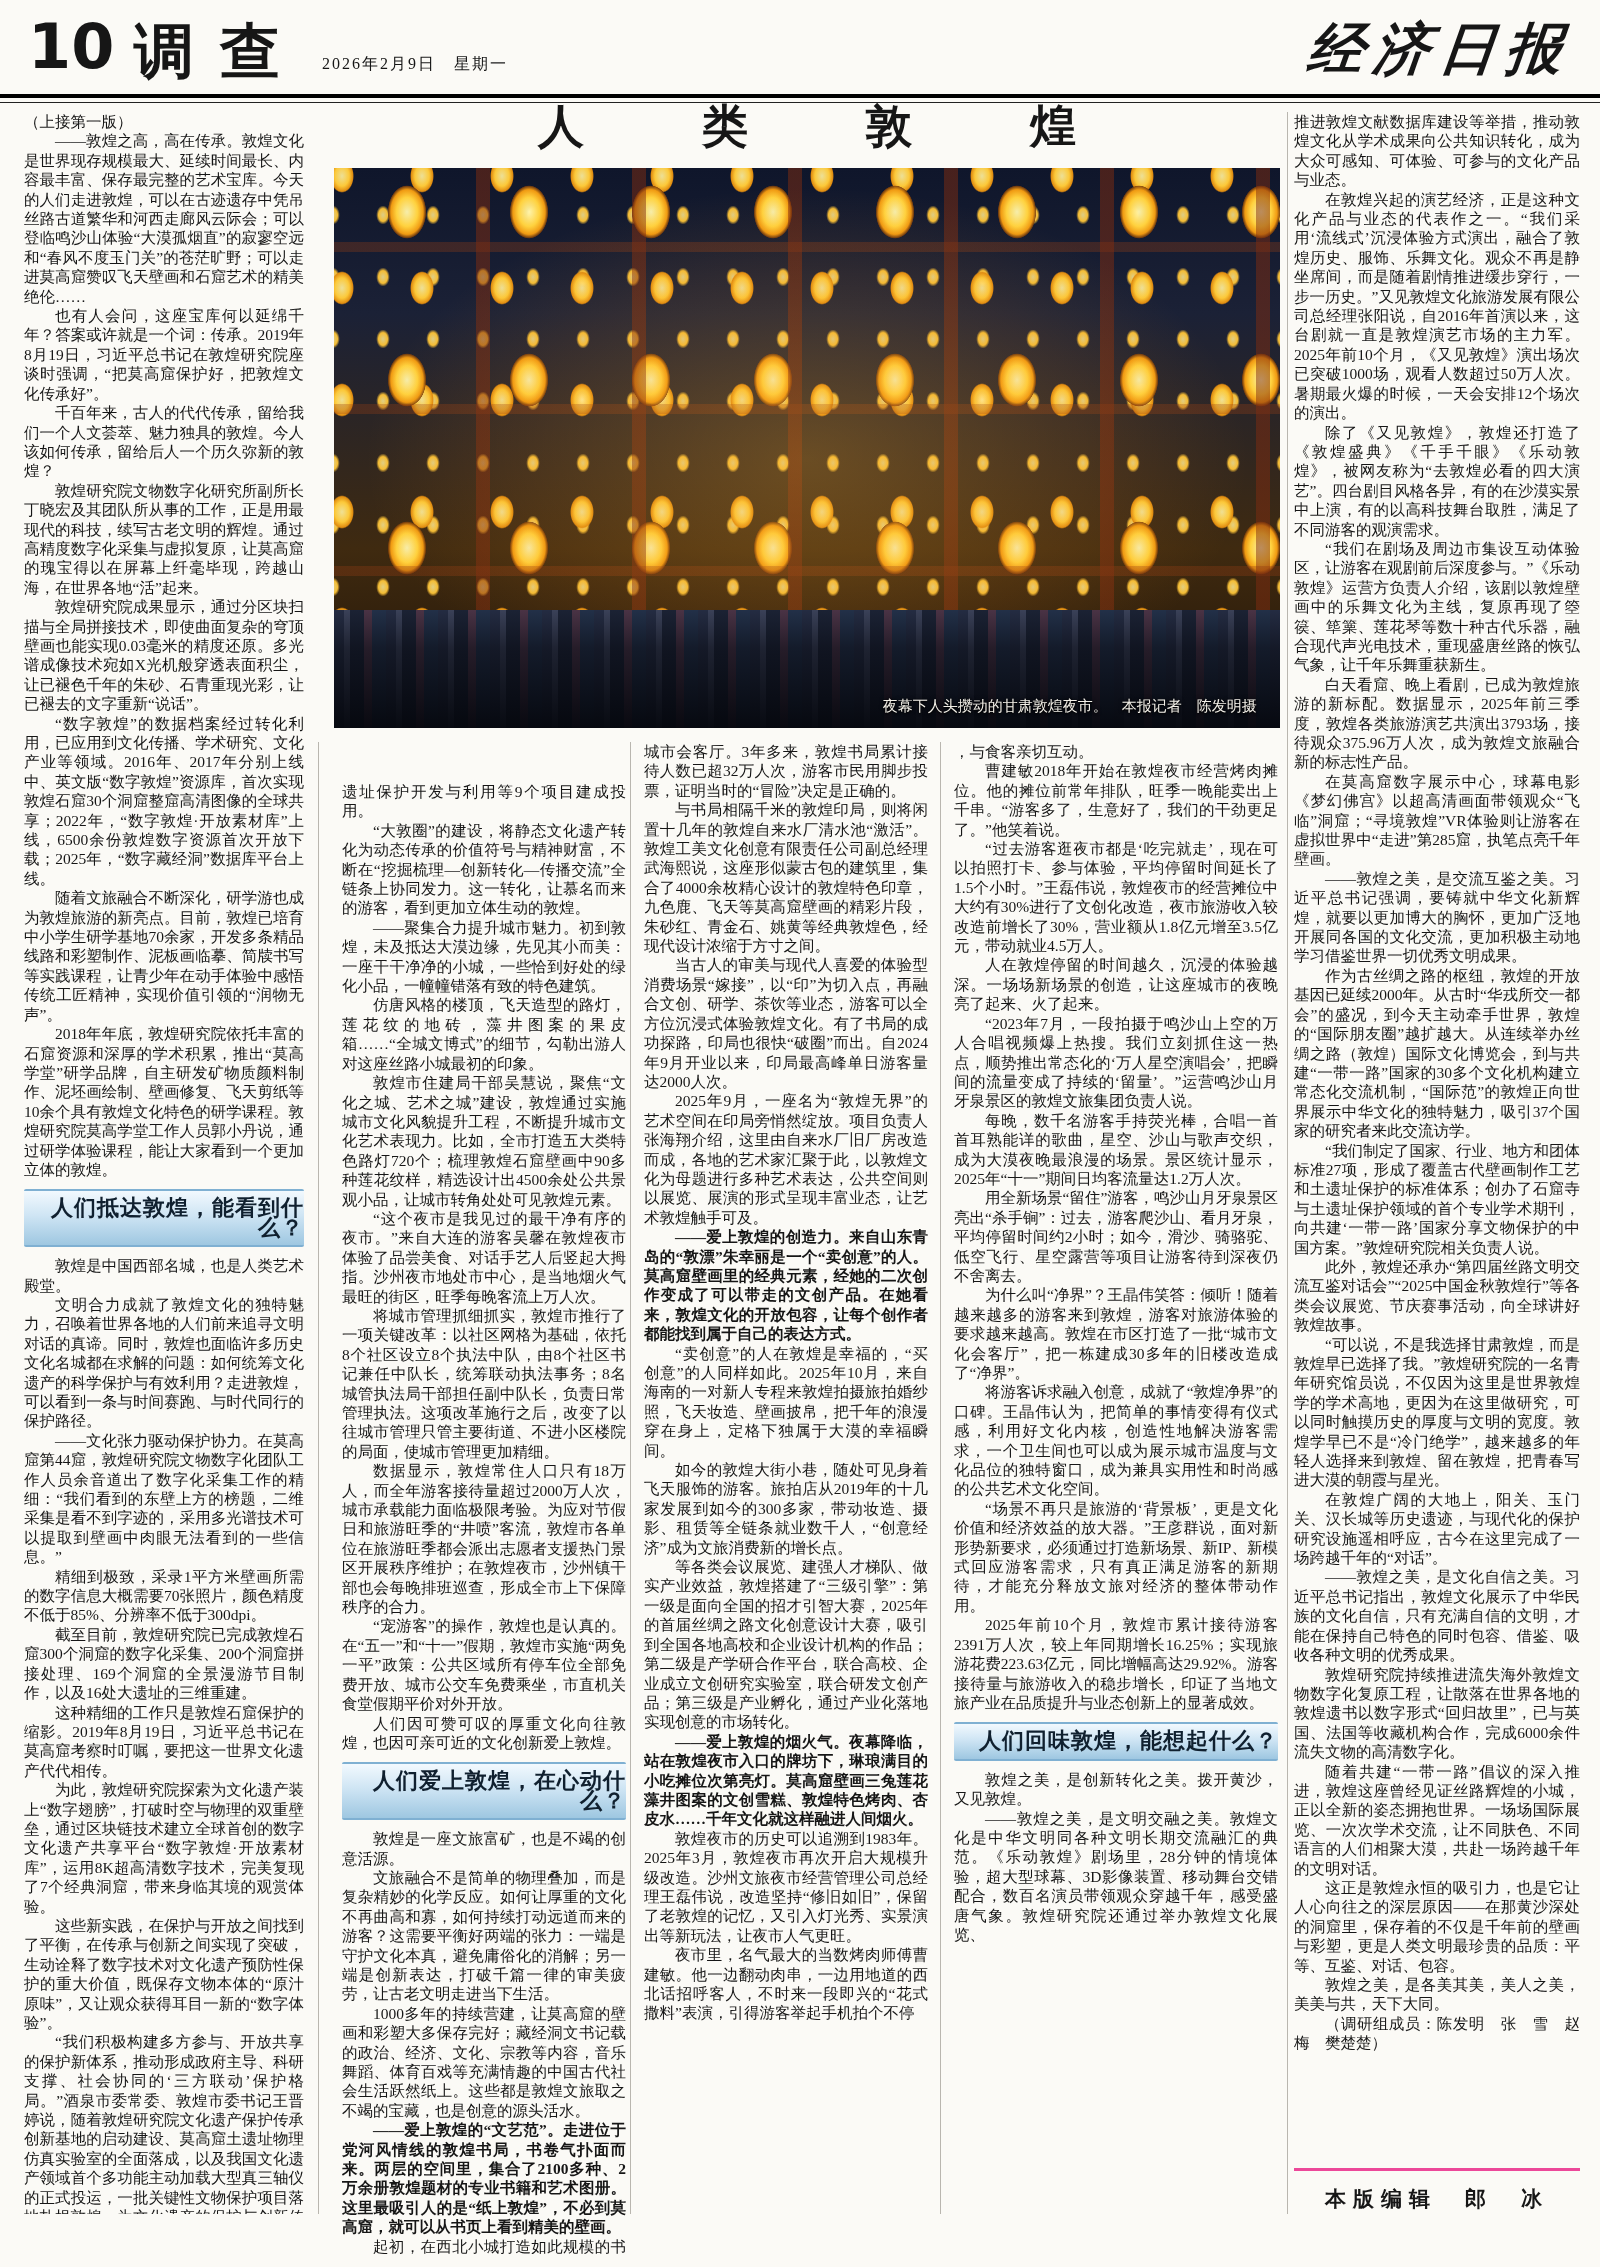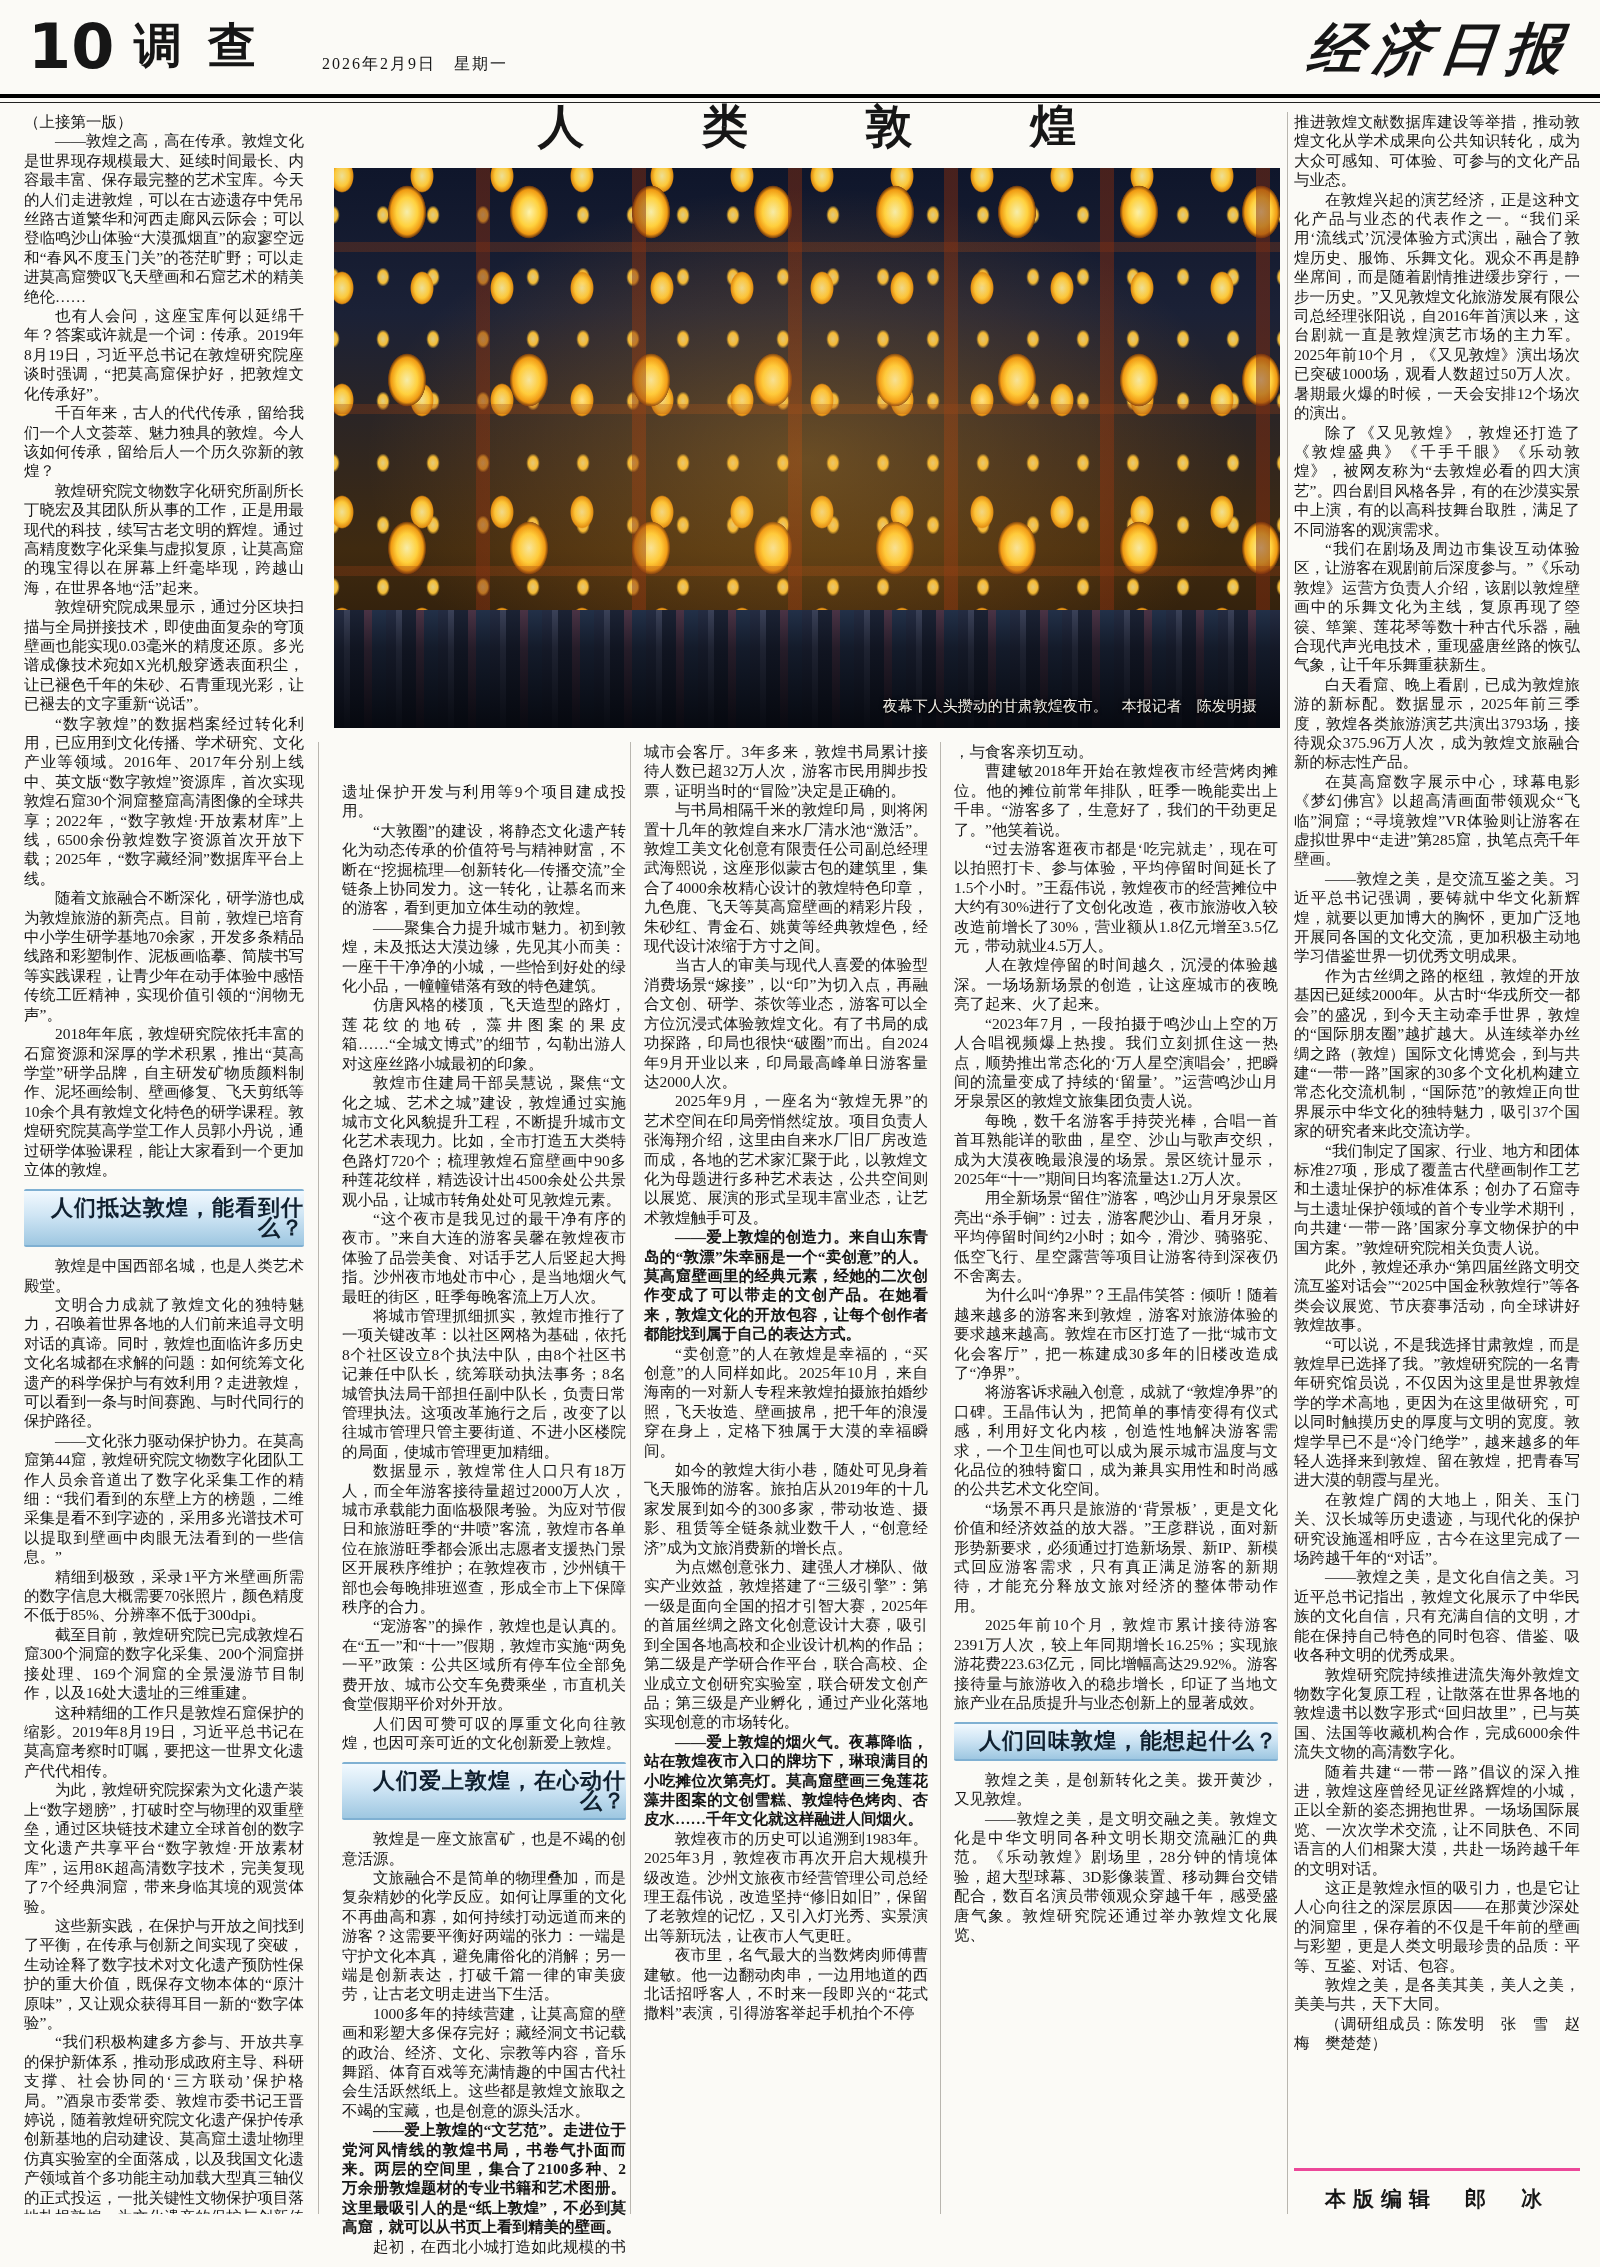--- a/index.html
+++ b/index.html
@@ -2,21 +2,21 @@
 <html><head>
 <meta charset="utf-8">
 <style>
   html,body{margin:0;padding:0;}
   body{background:#e8e6e0;font-family:"Liberation Serif","DejaVu Serif",serif;}
   #page{position:relative;width:1600px;height:2267px;background:#fbfaf6;color:#161616;margin:0 auto;overflow:hidden;}
 
   
   #hdr{position:absolute;left:22px;top:14px;right:22px;height:78px;}
   #pageno{position:absolute;left:6px;top:2px;font-size:62px;font-weight:900;font-family:"DejaVu Sans","Liberation Sans",sans-serif;line-height:1;text-align:right;}
-  #secname{position:absolute;left:112px;top:8px;font-size:48px;font-weight:900;letter-spacing:26px;line-height:1;}
+  #secname{position:absolute;left:112px;top:8px;font-size:60px;font-weight:900;letter-spacing:26px;line-height:1;}
   #hdate{position:absolute;left:300px;top:40px;font-size:16px;letter-spacing:2px;}
   #masthead{position:absolute;right:6px;top:-2px;font-size:56px;font-weight:900;font-style:italic;font-family:"DejaVu Serif",serif;letter-spacing:10px;transform:skewX(-6deg);}
   .rule-thick{position:absolute;left:0;right:0;top:94px;height:4px;background:#000;}
   .rule-thin{position:absolute;left:0;right:0;top:102px;height:1px;background:#222;}
 
   
   #headline{position:absolute;left:334px;top:104px;width:946px;height:52px;text-align:center;}
   #headline span{font-size:46px;font-weight:900;letter-spacing:118px;margin-right:-118px;line-height:1;white-space:nowrap;}
 
   
@@ -142,21 +142,21 @@
   </div>
 
   <div class="col" id="c3">
     <p class="cont">城市会客厅。3年多来，敦煌书局累计接待人数已超32万人次，游客市民用脚步投票，证明当时的“冒险”决定是正确的。</p>
     <p>与书局相隔千米的敦煌印局，则将闲置十几年的敦煌自来水厂清水池“激活”。敦煌工美文化创意有限责任公司副总经理武海熙说，这座形似蒙古包的建筑里，集合了4000余枚精心设计的敦煌特色印章，九色鹿、飞天等莫高窟壁画的精彩片段，朱砂红、青金石、姚黄等经典敦煌色，经现代设计浓缩于方寸之间。</p>
     <p>当古人的审美与现代人喜爱的体验型消费场景“嫁接”，以“印”为切入点，再融合文创、研学、茶饮等业态，游客可以全方位沉浸式体验敦煌文化。有了书局的成功探路，印局也很快“破圈”而出。自2024年9月开业以来，印局最高峰单日游客量达2000人次。</p>
     <p>2025年9月，一座名为“敦煌无界”的艺术空间在印局旁悄然绽放。项目负责人张海翔介绍，这里由自来水厂旧厂房改造而成，各地的艺术家汇聚于此，以敦煌文化为母题进行多种艺术表达，公共空间则以展览、展演的形式呈现丰富业态，让艺术敦煌触手可及。</p>
     <p class="bd">——爱上敦煌的创造力。来自山东青岛的“敦漂”朱幸丽是一个“卖创意”的人。莫高窟壁画里的经典元素，经她的二次创作变成了可以带走的文创产品。在她看来，敦煌文化的开放包容，让每个创作者都能找到属于自己的表达方式。</p>
     <p>“卖创意”的人在敦煌是幸福的，“买创意”的人同样如此。2025年10月，来自海南的一对新人专程来敦煌拍摄旅拍婚纱照，飞天妆造、壁画披帛，把千年的浪漫穿在身上，定格下独属于大漠的幸福瞬间。</p>
     <p>如今的敦煌大街小巷，随处可见身着飞天服饰的游客。旅拍店从2019年的十几家发展到如今的300多家，带动妆造、摄影、租赁等全链条就业数千人，“创意经济”成为文旅消费新的增长点。</p>
-    <p>为点燃创意张力、建强人才梯队、做实产业效益，敦煌搭建了“三级引擎”：第一级是面向全国的招才引智大赛，2025年的首届丝绸之路文化创意设计大赛，吸引到全国各地高校和企业设计机构的作品；第二级是产学研合作平台，联合高校、企业成立文创研究实验室，联合研发文创产品；第三级是产业孵化，通过产业化落地实现创意的市场转化。</p>
+    <p>等各类会议展览、建强人才梯队、做实产业效益，敦煌搭建了“三级引擎”：第一级是面向全国的招才引智大赛，2025年的首届丝绸之路文化创意设计大赛，吸引到全国各地高校和企业设计机构的作品；第二级是产学研合作平台，联合高校、企业成立文创研究实验室，联合研发文创产品；第三级是产业孵化，通过产业化落地实现创意的市场转化。</p>
     <p class="bd">——爱上敦煌的烟火气。夜幕降临，站在敦煌夜市入口的牌坊下，琳琅满目的小吃摊位次第亮灯。莫高窟壁画三兔莲花藻井图案的文创雪糕、敦煌特色烤肉、杏皮水……千年文化就这样融进人间烟火。</p>
     <p>敦煌夜市的历史可以追溯到1983年。2025年3月，敦煌夜市再次开启大规模升级改造。沙州文旅夜市经营管理公司总经理王磊伟说，改造坚持“修旧如旧”，保留了老敦煌的记忆，又引入灯光秀、实景演出等新玩法，让夜市人气更旺。</p>
     <p>夜市里，名气最大的当数烤肉师傅曹建敏。他一边翻动肉串，一边用地道的西北话招呼客人，不时来一段即兴的“花式撒料”表演，引得游客举起手机拍个不停</p>
   </div>
 
   <div class="col" id="c4">
     <p class="cont">，与食客亲切互动。</p>
     <p>曹建敏2018年开始在敦煌夜市经营烤肉摊位。他的摊位前常年排队，旺季一晚能卖出上千串。“游客多了，生意好了，我们的干劲更足了。”他笑着说。</p>
     <p>“过去游客逛夜市都是‘吃完就走’，现在可以拍照打卡、参与体验，平均停留时间延长了1.5个小时。”王磊伟说，敦煌夜市的经营摊位中大约有30%进行了文创化改造，夜市旅游收入较改造前增长了30%，营业额从1.8亿元增至3.5亿元，带动就业4.5万人。</p>
     <p>人在敦煌停留的时间越久，沉浸的体验越深。一场场新场景的创造，让这座城市的夜晚亮了起来、火了起来。</p>

